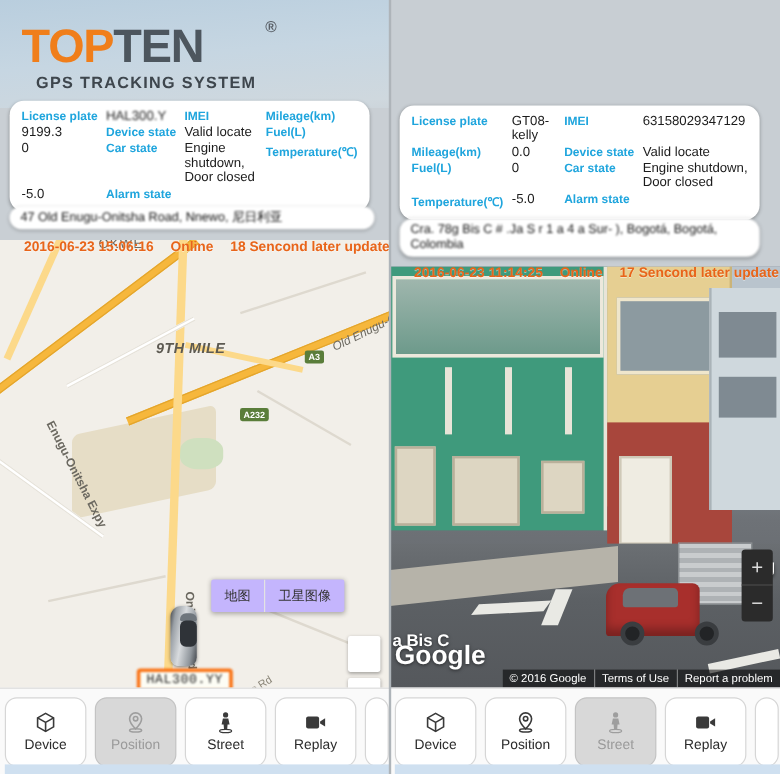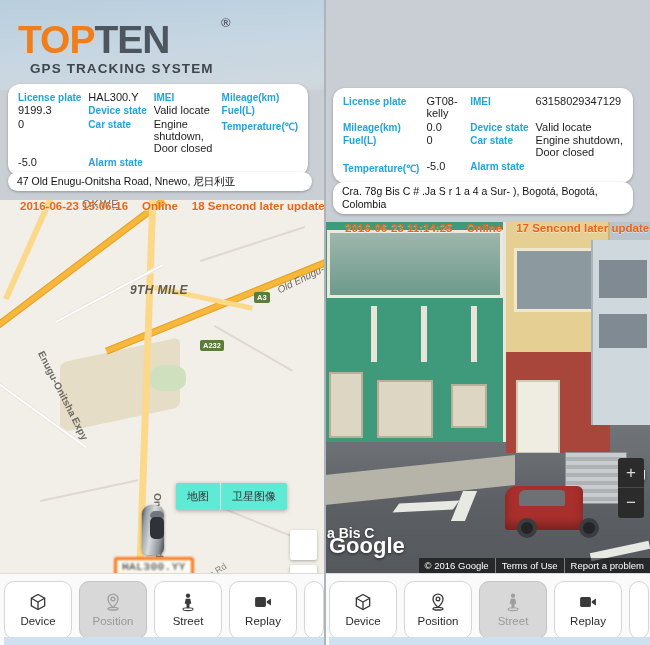--- a/index.html
+++ b/index.html
@@ -82,21 +82,21 @@
   .car-roof { position:absolute; left:8px; top:12px; width:14px; height:22px; border-radius:5px; background:#2f3338; }
   .car-wind { position:absolute; left:8px; top:6px; width:14px; height:7px; border-radius:5px 5px 2px 2px; background:#6f767d; }
   .plate-label {
     position: absolute; left: -24px; top: 52px; background: #fdfdf5; border: 3px solid #f97316;
     border-radius: 3px; padding: 1px 5px; font-size: 11px; color:#222;
     font-family: "Liberation Mono", monospace; letter-spacing:.5px; filter: blur(.9px);
   }
 
   .maptype-toggle {
     position: absolute; right: 38px; top: 283px; display: flex; z-index: 15;
-    background: #5eead4; border-radius: 2px; box-shadow: 0 1px 4px rgba(0,0,0,.3); overflow: hidden;
+    background: #c4b5fd; border-radius: 2px; box-shadow: 0 1px 4px rgba(0,0,0,.3); overflow: hidden;
   }
   .maptype-btn { padding: 6px 11px; font-size: 11px; color: #333; }
   .maptype-btn + .maptype-btn { border-left: 1px solid #e3e3e3; }
 
   .map-zoom { position: absolute; right: 8px; top: 330px; z-index: 15; width: 27px; }
   .map-zoom div { background:#fff; height:30px; box-shadow:0 1px 3px rgba(0,0,0,.3); margin-bottom:5px; border-radius:2px; position:relative;}
   .map-zoom div:last-child{height:44px;}
   .map-zoom .minus{position:absolute; left:7px; top:20px; width:13px; height:1px; background:#bbb;}
 
   .map-attr {

